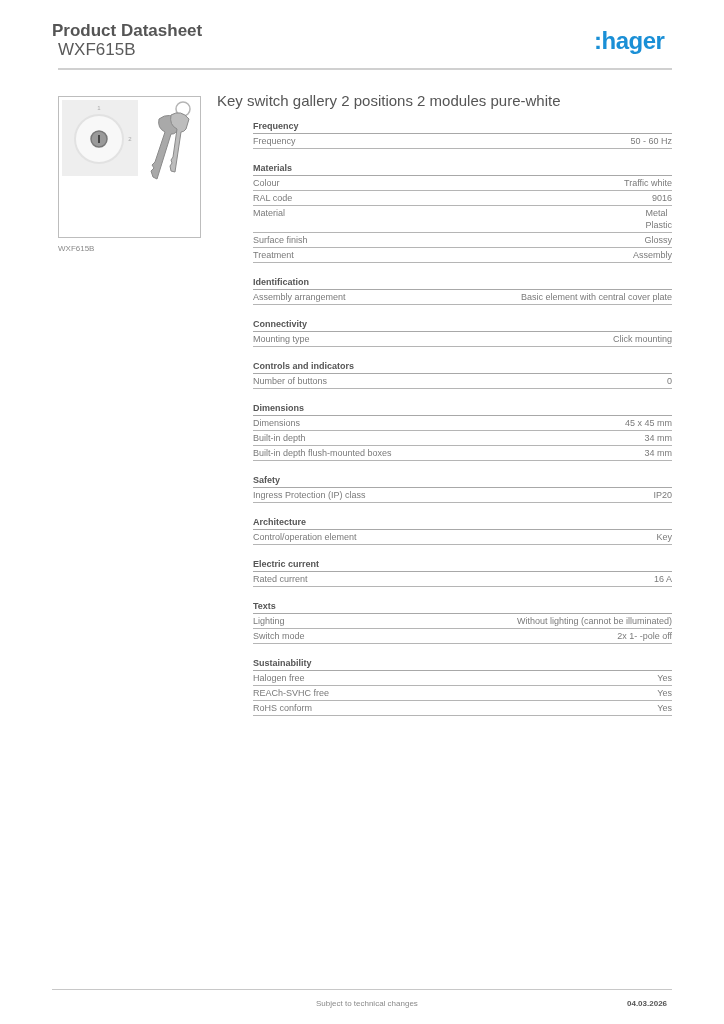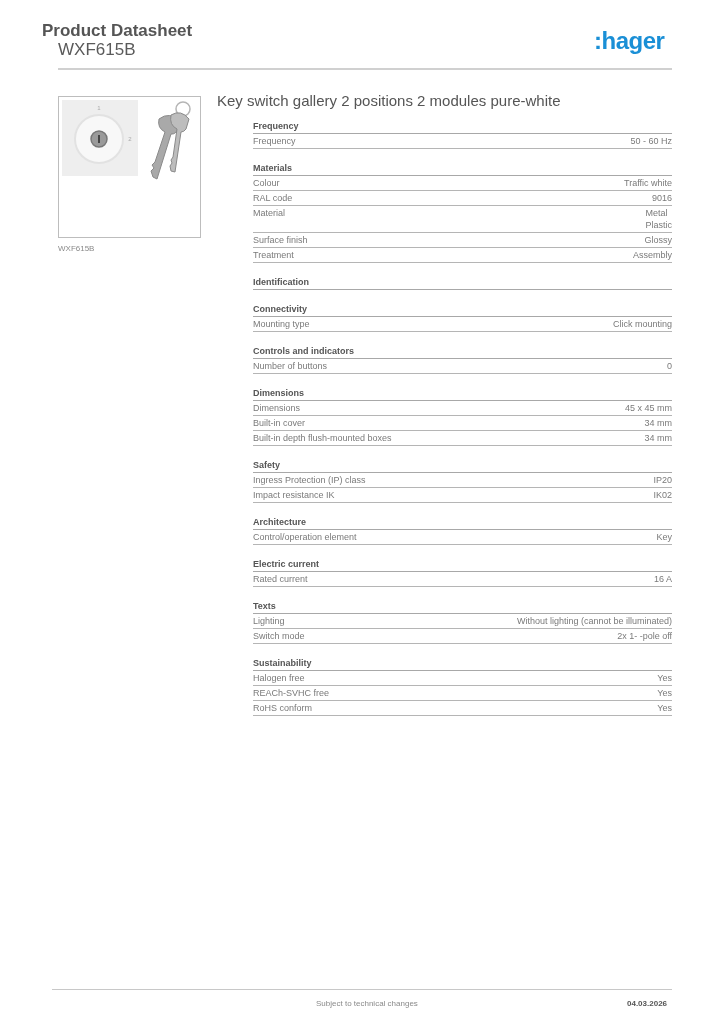--- a/index.html
+++ b/index.html
@@ -1,21 +1,21 @@
 <!DOCTYPE html>
 <html><head>
 <meta charset="utf-8">
 <style>
   html, body { margin: 0; padding: 0; background: #ffffff; }
   body {
     width: 724px; height: 1024px; position: relative; overflow: hidden;
     font-family: "Liberation Sans", sans-serif; color: #6e6e6e;
   }
   .header-title {
-    position: absolute; left: 42px; top: 21px;
+    position: absolute; left: 52px; top: 21px;
     font-size: 17px; font-weight: bold; color: #555555; line-height: 20px;
   }
   .header-sub {
     position: absolute; left: 58px; top: 40px;
     font-size: 17px; color: #5a5a5a; line-height: 20px;
   }
   .logo {
     position: absolute; left: 594px; top: 27px;
     font-size: 24px; font-weight: bold; color: #1a8fd6; letter-spacing: -0.5px;
     line-height: 28px;
@@ -114,20 +114,24 @@
           <span>Surface finish</span>
           <span class="val">Glossy</span>
         </div>
         <div class="row">
           <span>Treatment</span>
           <span class="val">Assembly</span>
         </div>
       </div>
       <div class="section">
         <div class="section-title">Identification</div>
+        <div class="row">
+          <span>Assembly arrangement</span>
+          <span class="val">Basic element with central cover plate</span>
+        </div>
       </div>
       <div class="section">
         <div class="section-title">Connectivity</div>
         <div class="row">
           <span>Mounting type</span>
           <span class="val">Click mounting</span>
         </div>
       </div>
       <div class="section">
         <div class="section-title">Controls and indicators</div>
@@ -136,37 +140,33 @@
           <span class="val">0</span>
         </div>
       </div>
       <div class="section">
         <div class="section-title">Dimensions</div>
         <div class="row">
           <span>Dimensions</span>
           <span class="val">45 x 45 mm</span>
         </div>
         <div class="row">
-          <span>Built-in cover</span>
+          <span>Built-in depth</span>
           <span class="val">34 mm</span>
         </div>
         <div class="row">
           <span>Built-in depth flush-mounted boxes</span>
           <span class="val">34 mm</span>
         </div>
       </div>
       <div class="section">
         <div class="section-title">Safety</div>
         <div class="row">
           <span>Ingress Protection (IP) class</span>
           <span class="val">IP20</span>
-        </div>
-        <div class="row">
-          <span>Impact resistance IK</span>
-          <span class="val">IK02</span>
         </div>
       </div>
       <div class="section">
         <div class="section-title">Architecture</div>
         <div class="row">
           <span>Control/operation element</span>
           <span class="val">Key</span>
         </div>
       </div>
       <div class="section">

